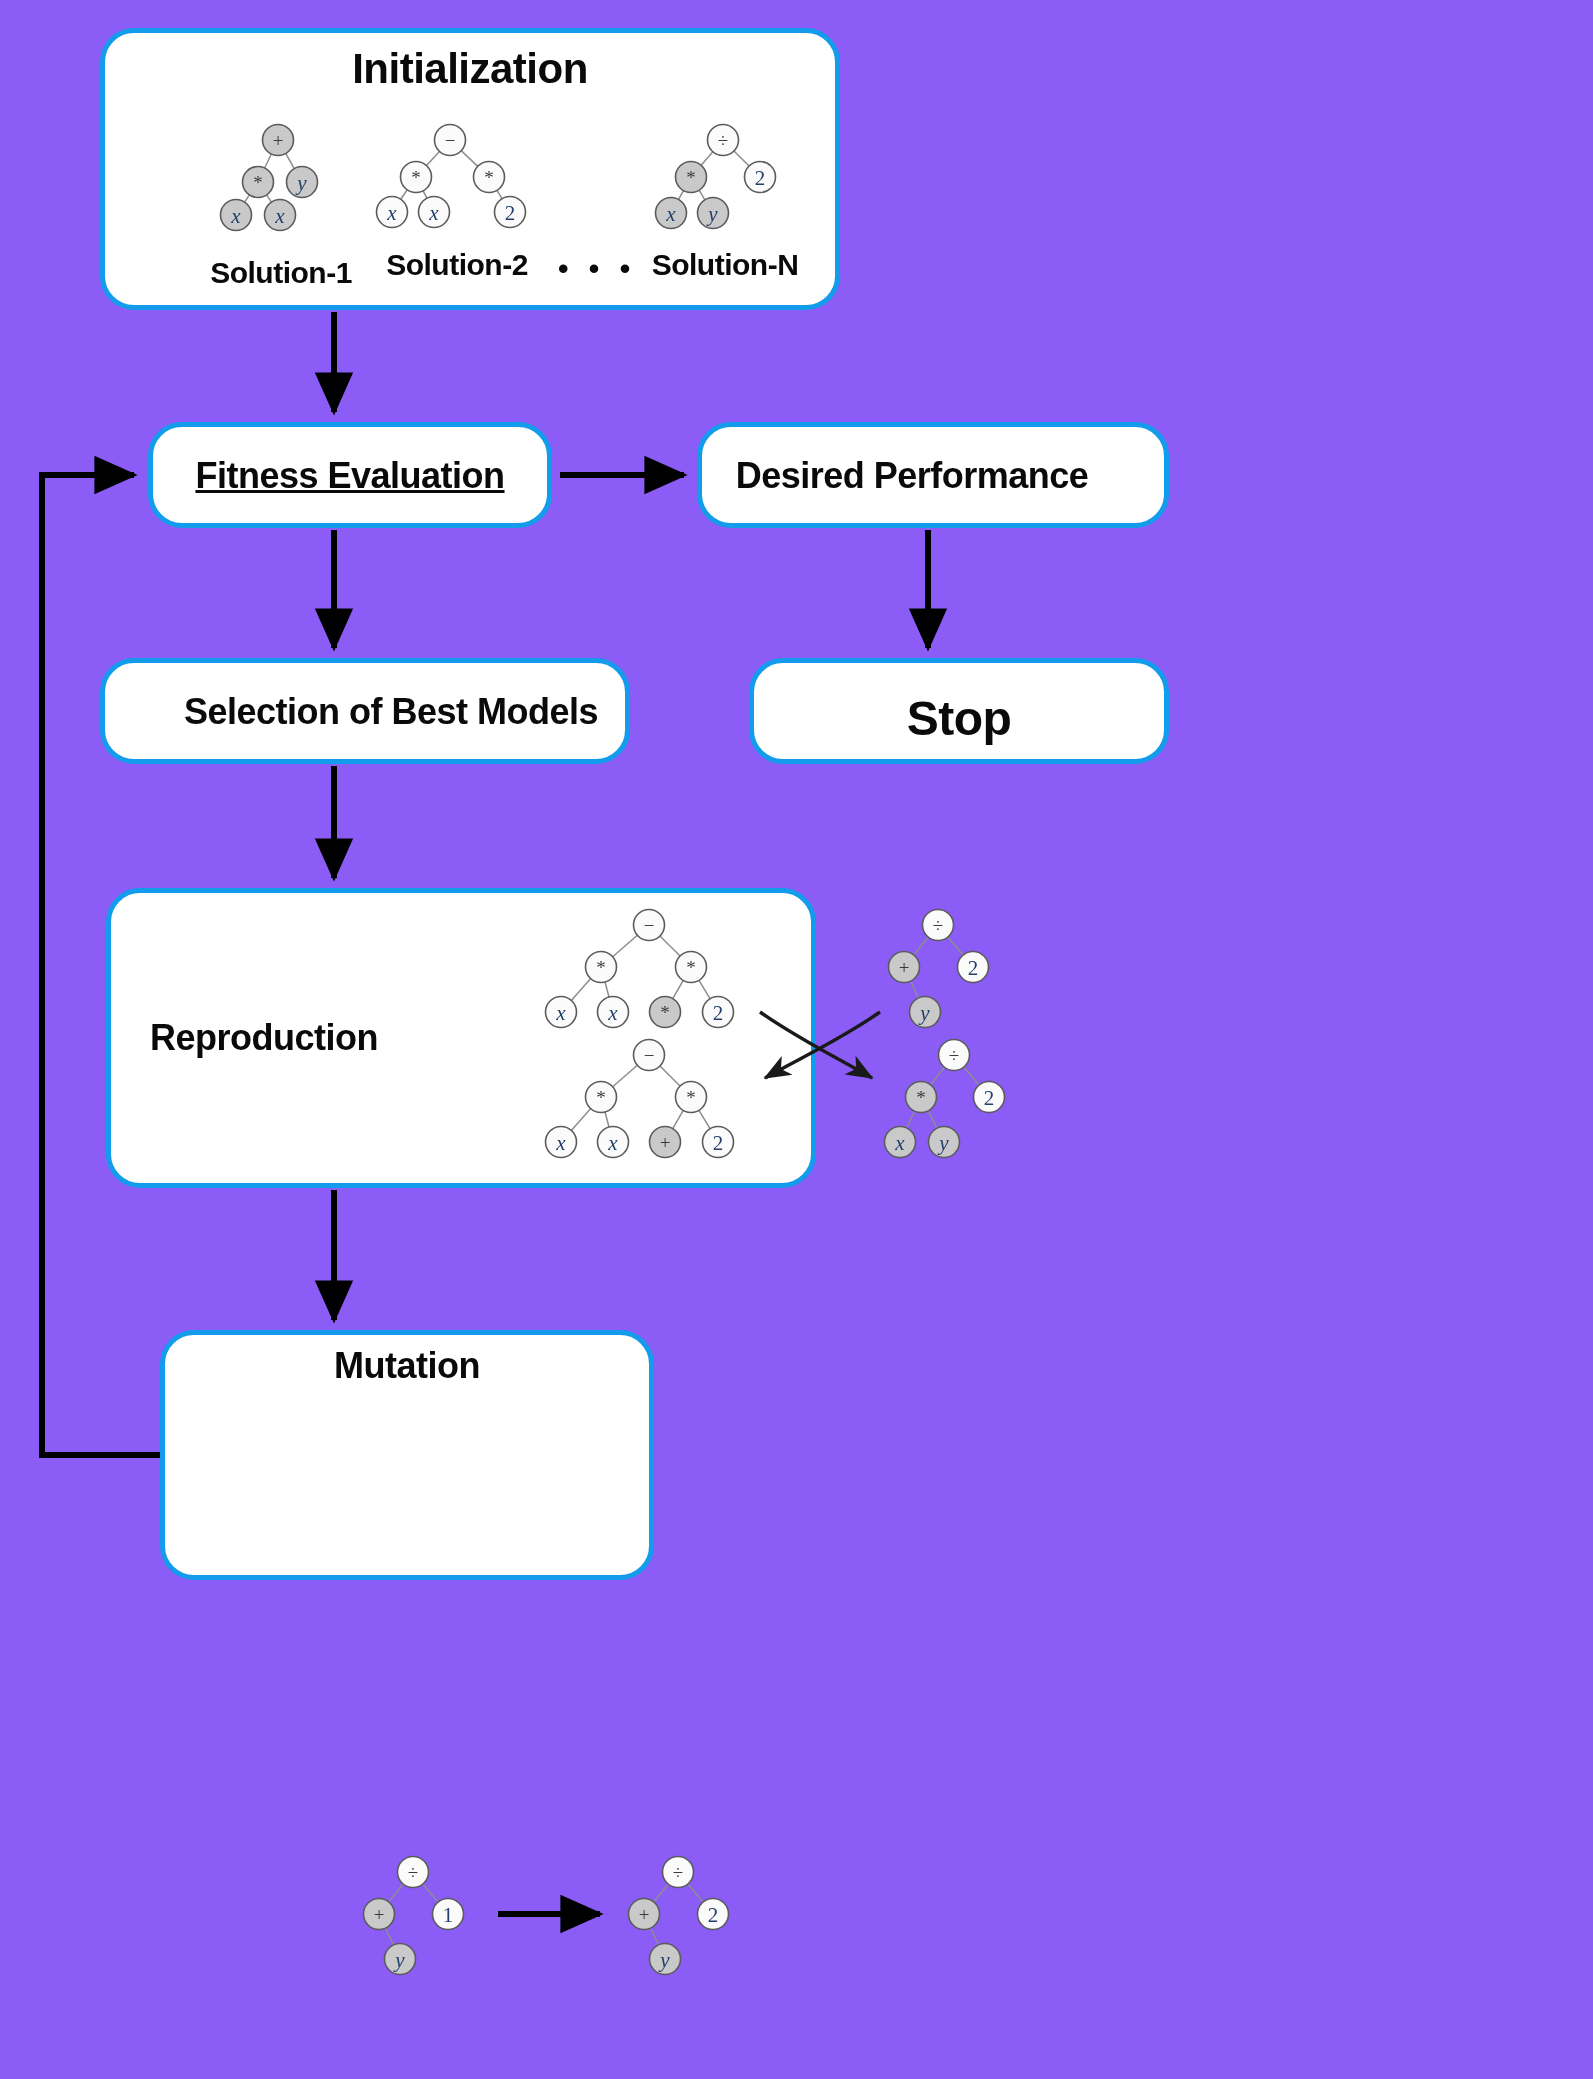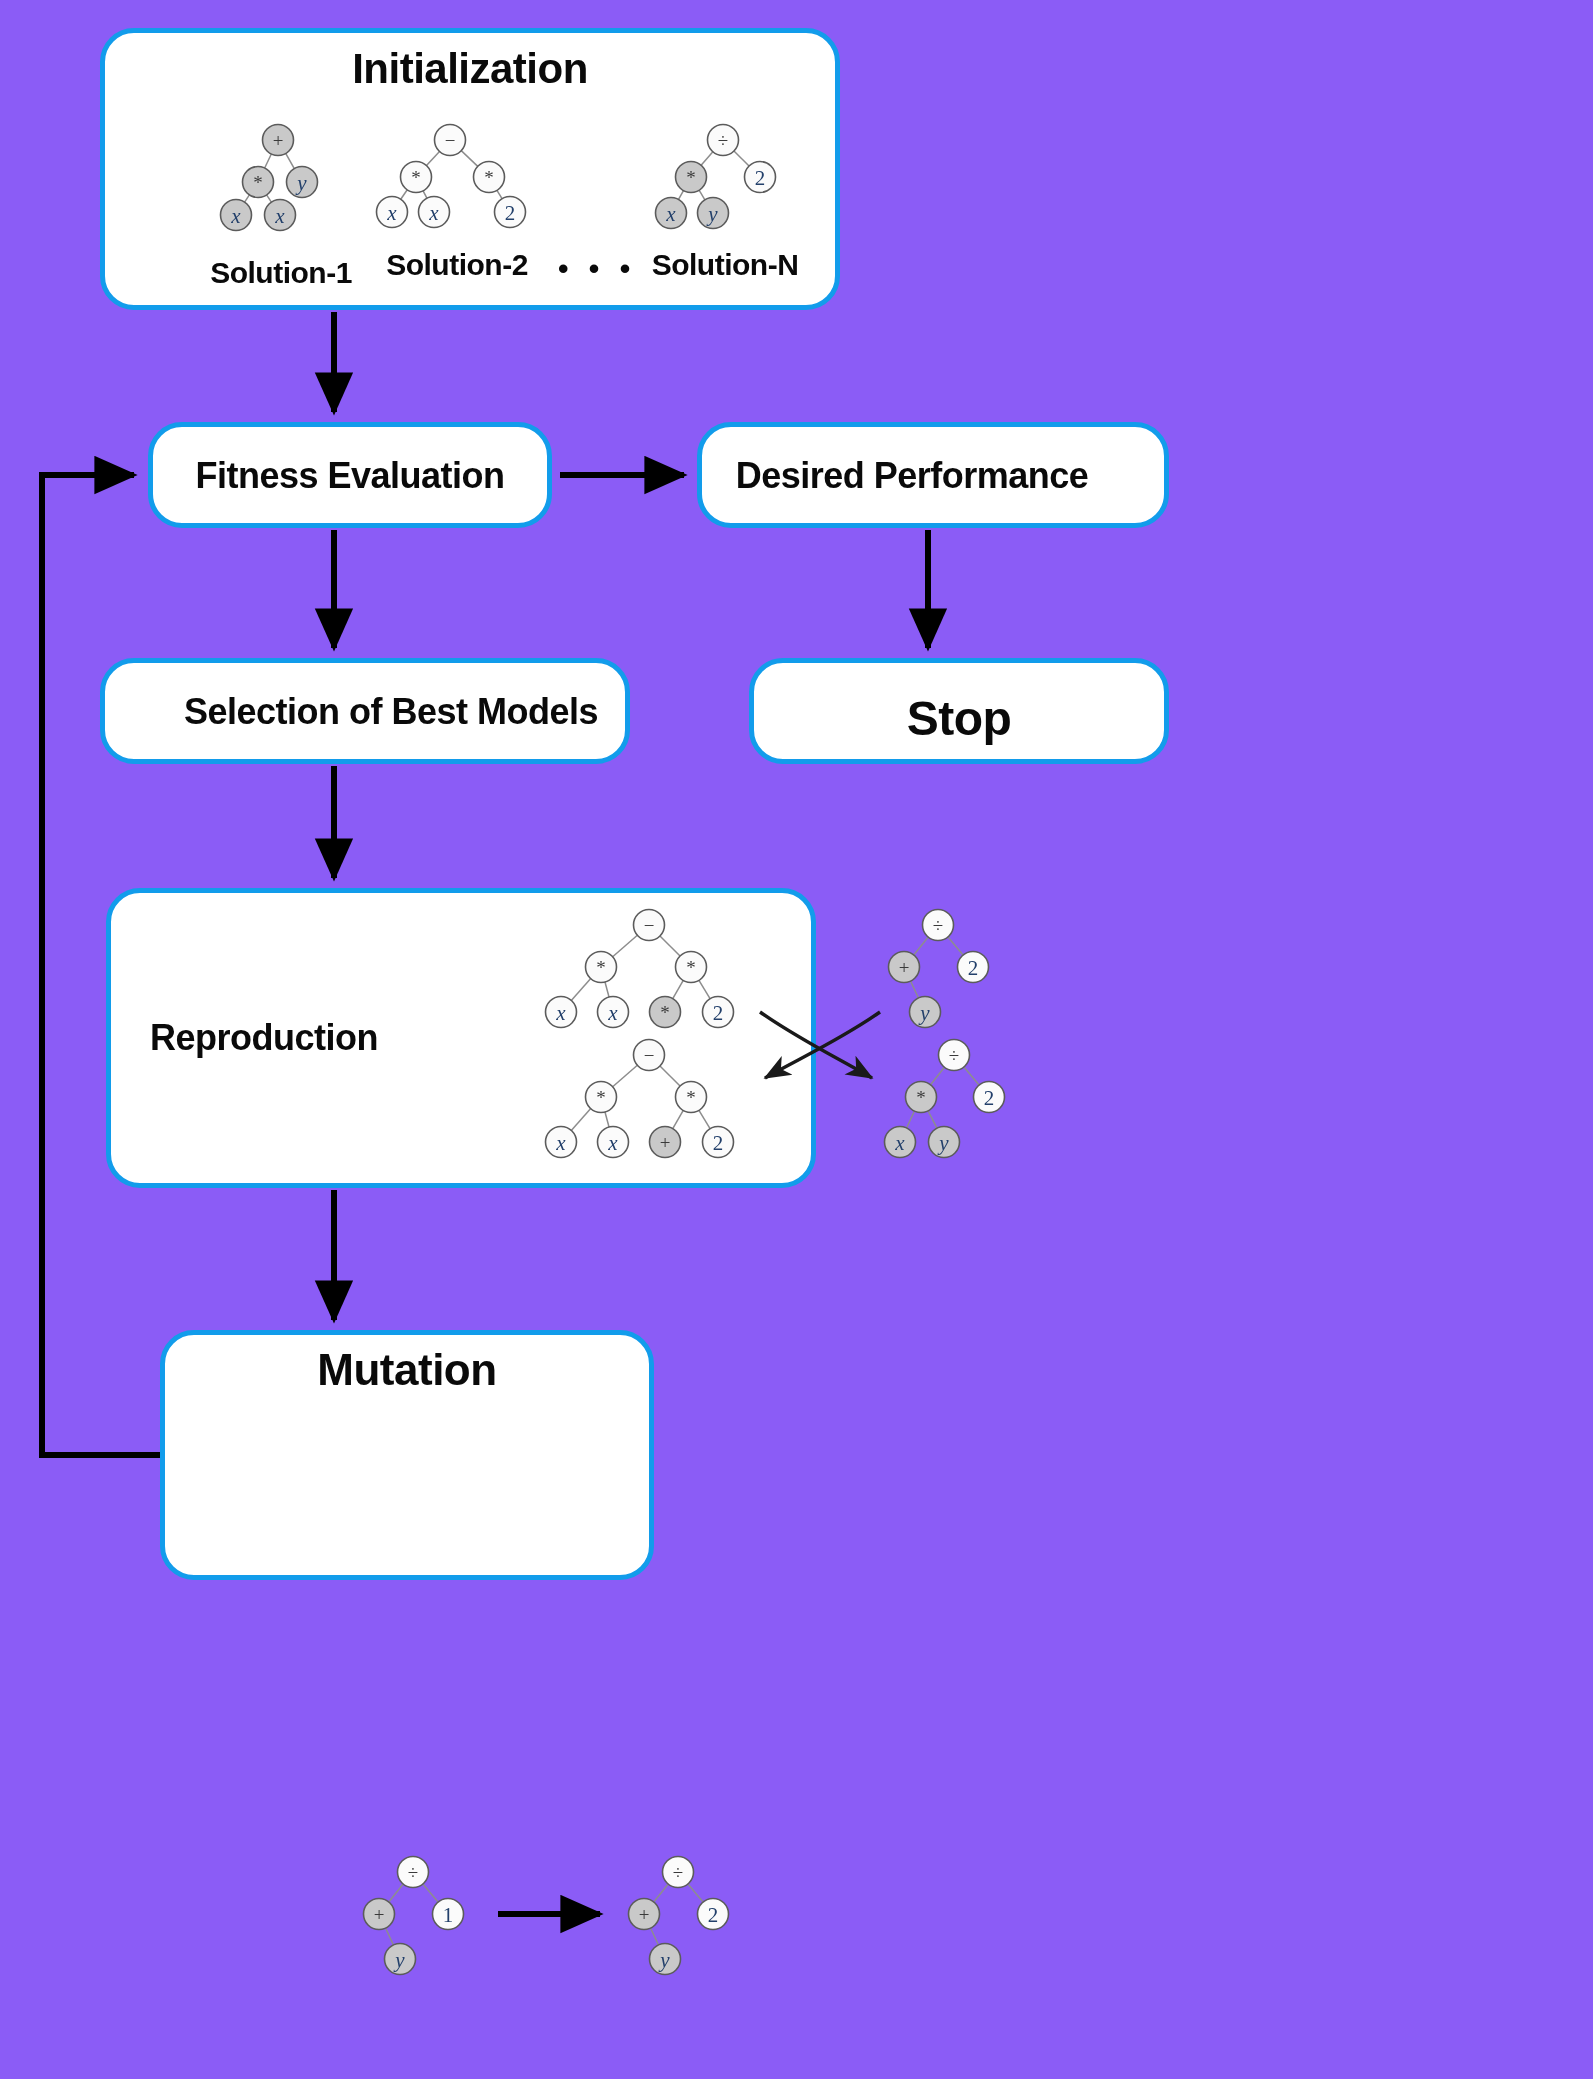--- a/index.html
+++ b/index.html
@@ -92,36 +92,36 @@
 </style>
 </head>
 <body>
 
 <div id="canvas">
 
   <div class="box" style="left:100px; top:28px; width:740px; height:282px;"></div>
   <div class="box-title" style="left:100px; width:740px; top:45px; font-size:42px;">Initialization</div>
 
   <div class="box" style="left:148px; top:422px; width:404px; height:106px;"></div>
-  <div class="box-title" style="left:148px; width:404px; top:455px; font-size:36px;">Fitness Evaluation</div>
+  <div class="box-title" style="left:148px; width:404px; top:455px; font-size:36px;text-decoration:underline;">Fitness Evaluation</div>
 
   <div class="box" style="left:697px; top:422px; width:472px; height:106px;"></div>
   <div class="box-title" style="left:676px; width:472px; top:455px; font-size:36px;">Desired Performance</div>
 
   <div class="box" style="left:100px; top:658px; width:530px; height:106px;"></div>
   <div class="box-title" style="left:100px; width:582px; top:691px; font-size:36px;">Selection of Best Models</div>
 
   <div class="box" style="left:749px; top:658px; width:420px; height:106px;"></div>
   <div class="box-title" style="left:749px; width:420px; top:691px; font-size:48px;">Stop</div>
 
   <div class="box" style="left:106px; top:888px; width:710px; height:300px;"></div>
   <div class="label-left" style="left:150px; top:1017px; font-size:36px;">Reproduction</div>
 
   <div class="box" style="left:160px; top:1330px; width:494px; height:250px;"></div>
-  <div class="box-title" style="left:160px; width:494px; top:1345px; font-size:44px;">Mutation</div>
+  <div class="box-title" style="left:160px; width:494px; top:1345px; font-size:36px;">Mutation</div>
 
   <div class="sol-label" style="left:186px; top:256px; width:190px;">Solution-1</div>
   <div class="sol-label" style="left:362px; top:248px; width:190px;">Solution-2</div>
   <div class="dots" style="left:558px; top:252px;">• • •</div>
   <div class="sol-label" style="left:630px; top:248px; width:190px;">Solution-N</div>
 
   <svg class="overlay treelayer" id="treelayer" viewBox="0 0 1593 2079" preserveAspectRatio="none">
       <g>
         <line x1="271.3360295039186" y1="153.99433804177093" x2="264.6639704960814" y2="168.00566195822907" class="tree-edge"></line>
         <line x1="285.6901535445309" y1="153.45776870292912" x2="294.3098464554691" y2="168.54223129707088" class="tree-edge"></line>

